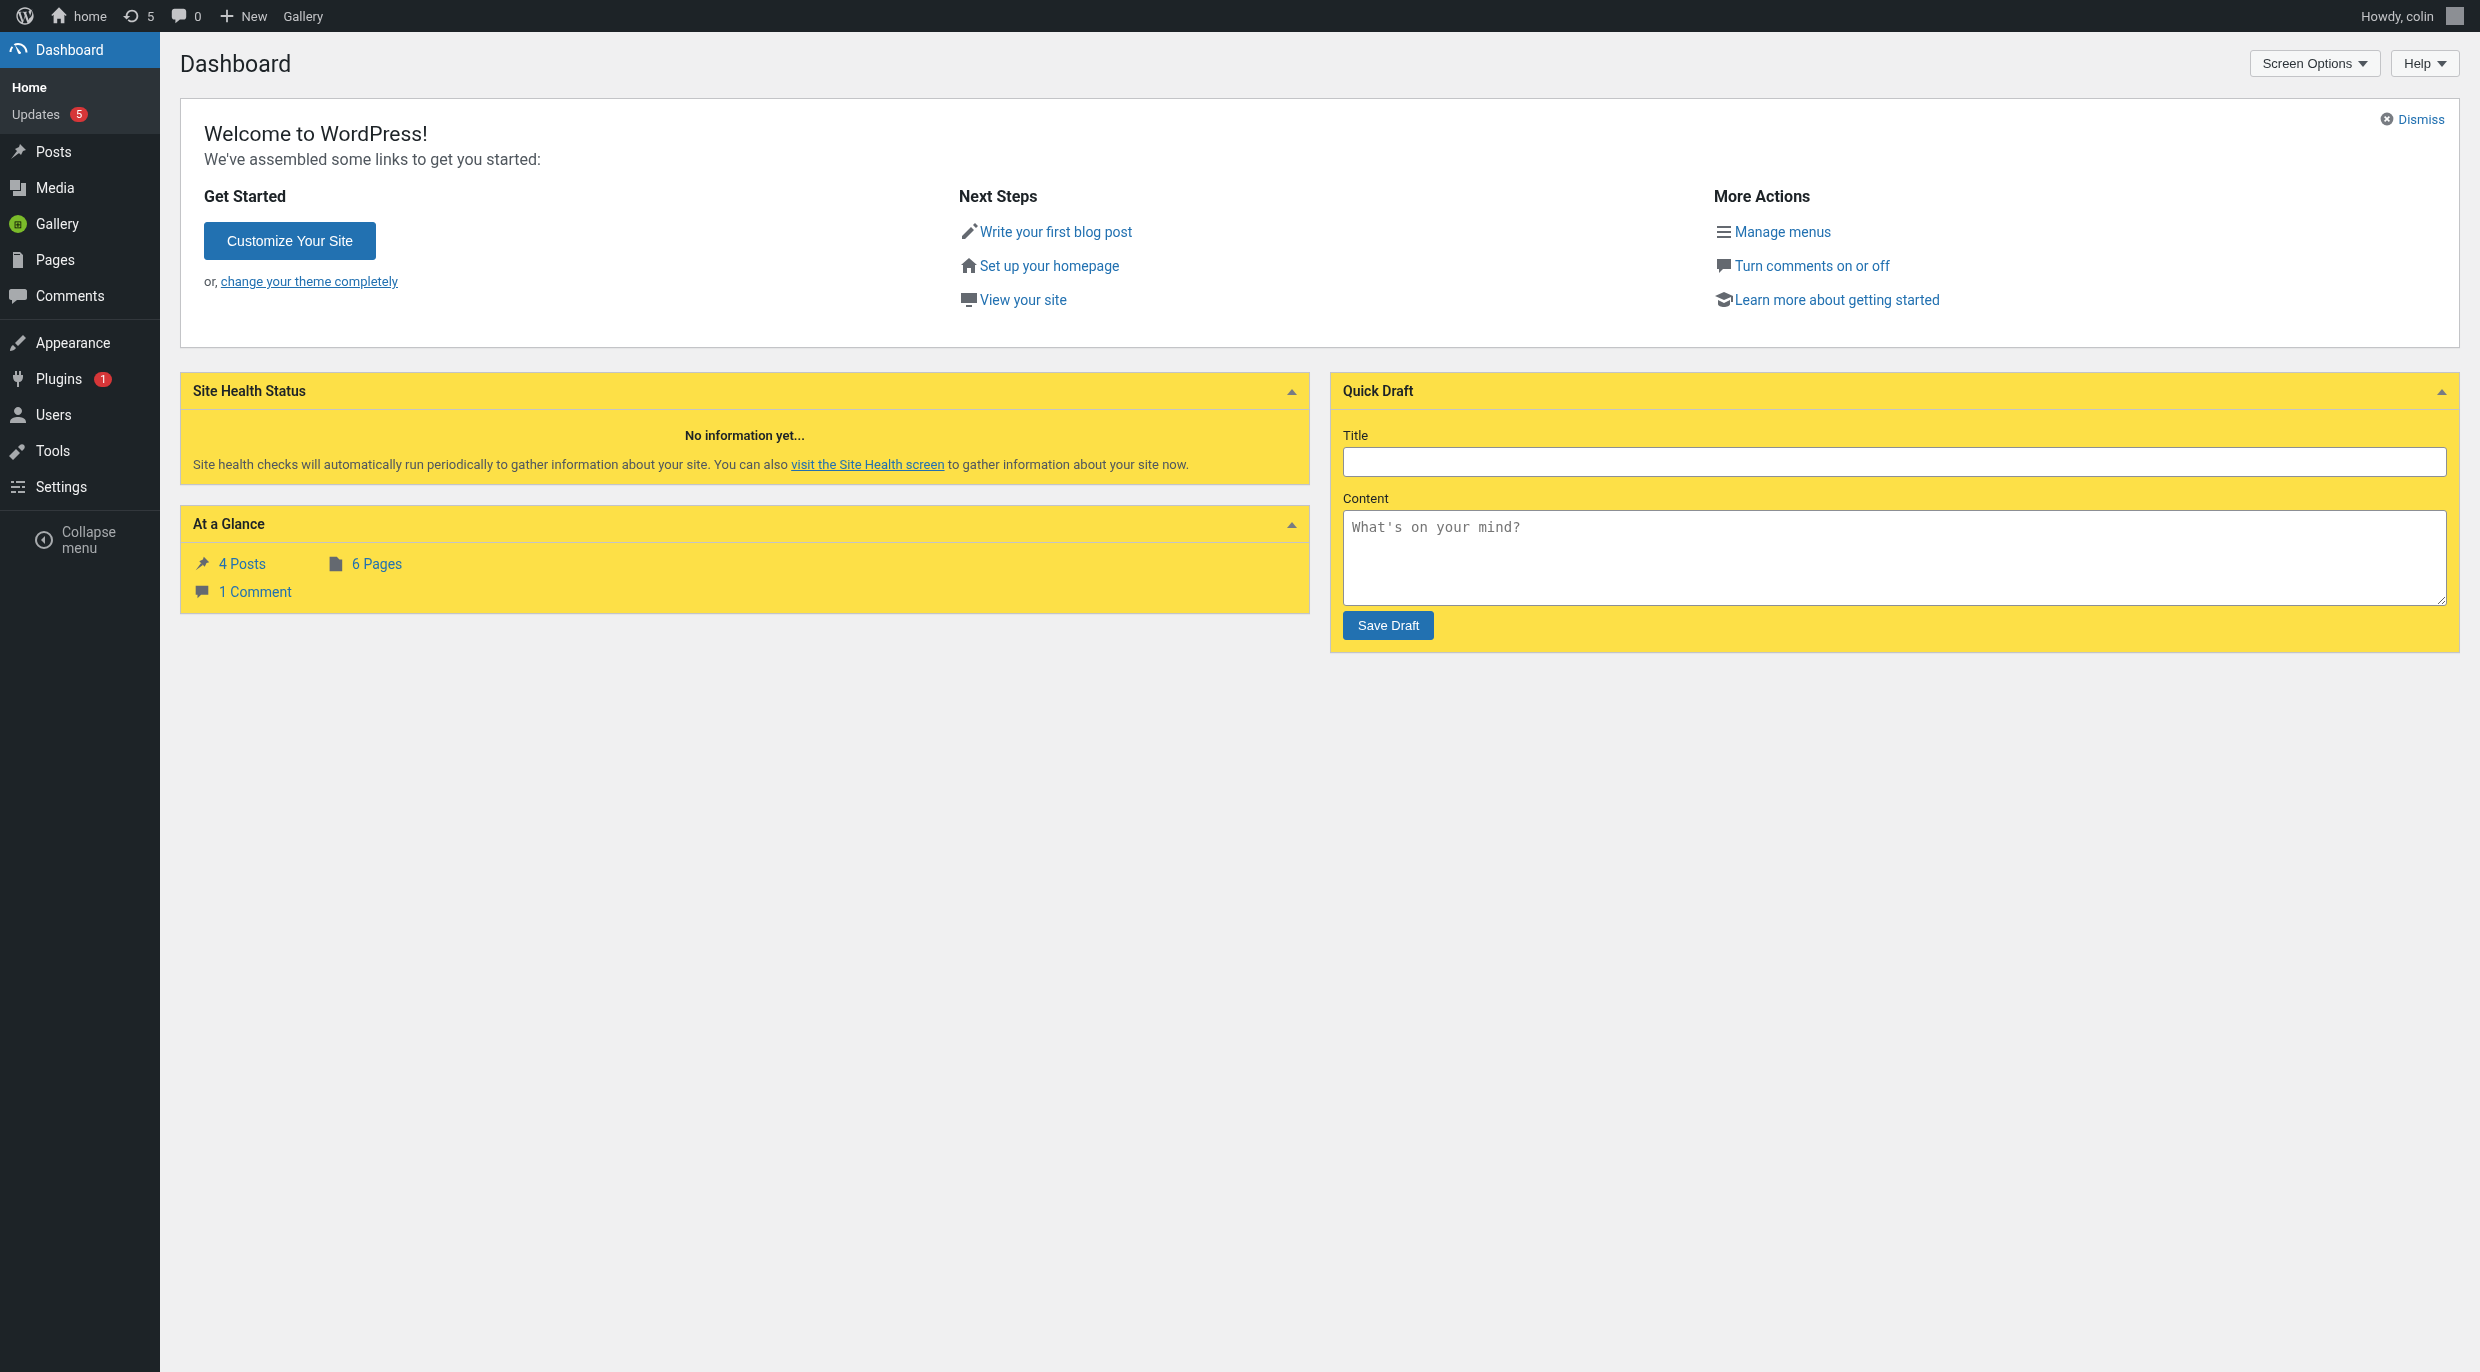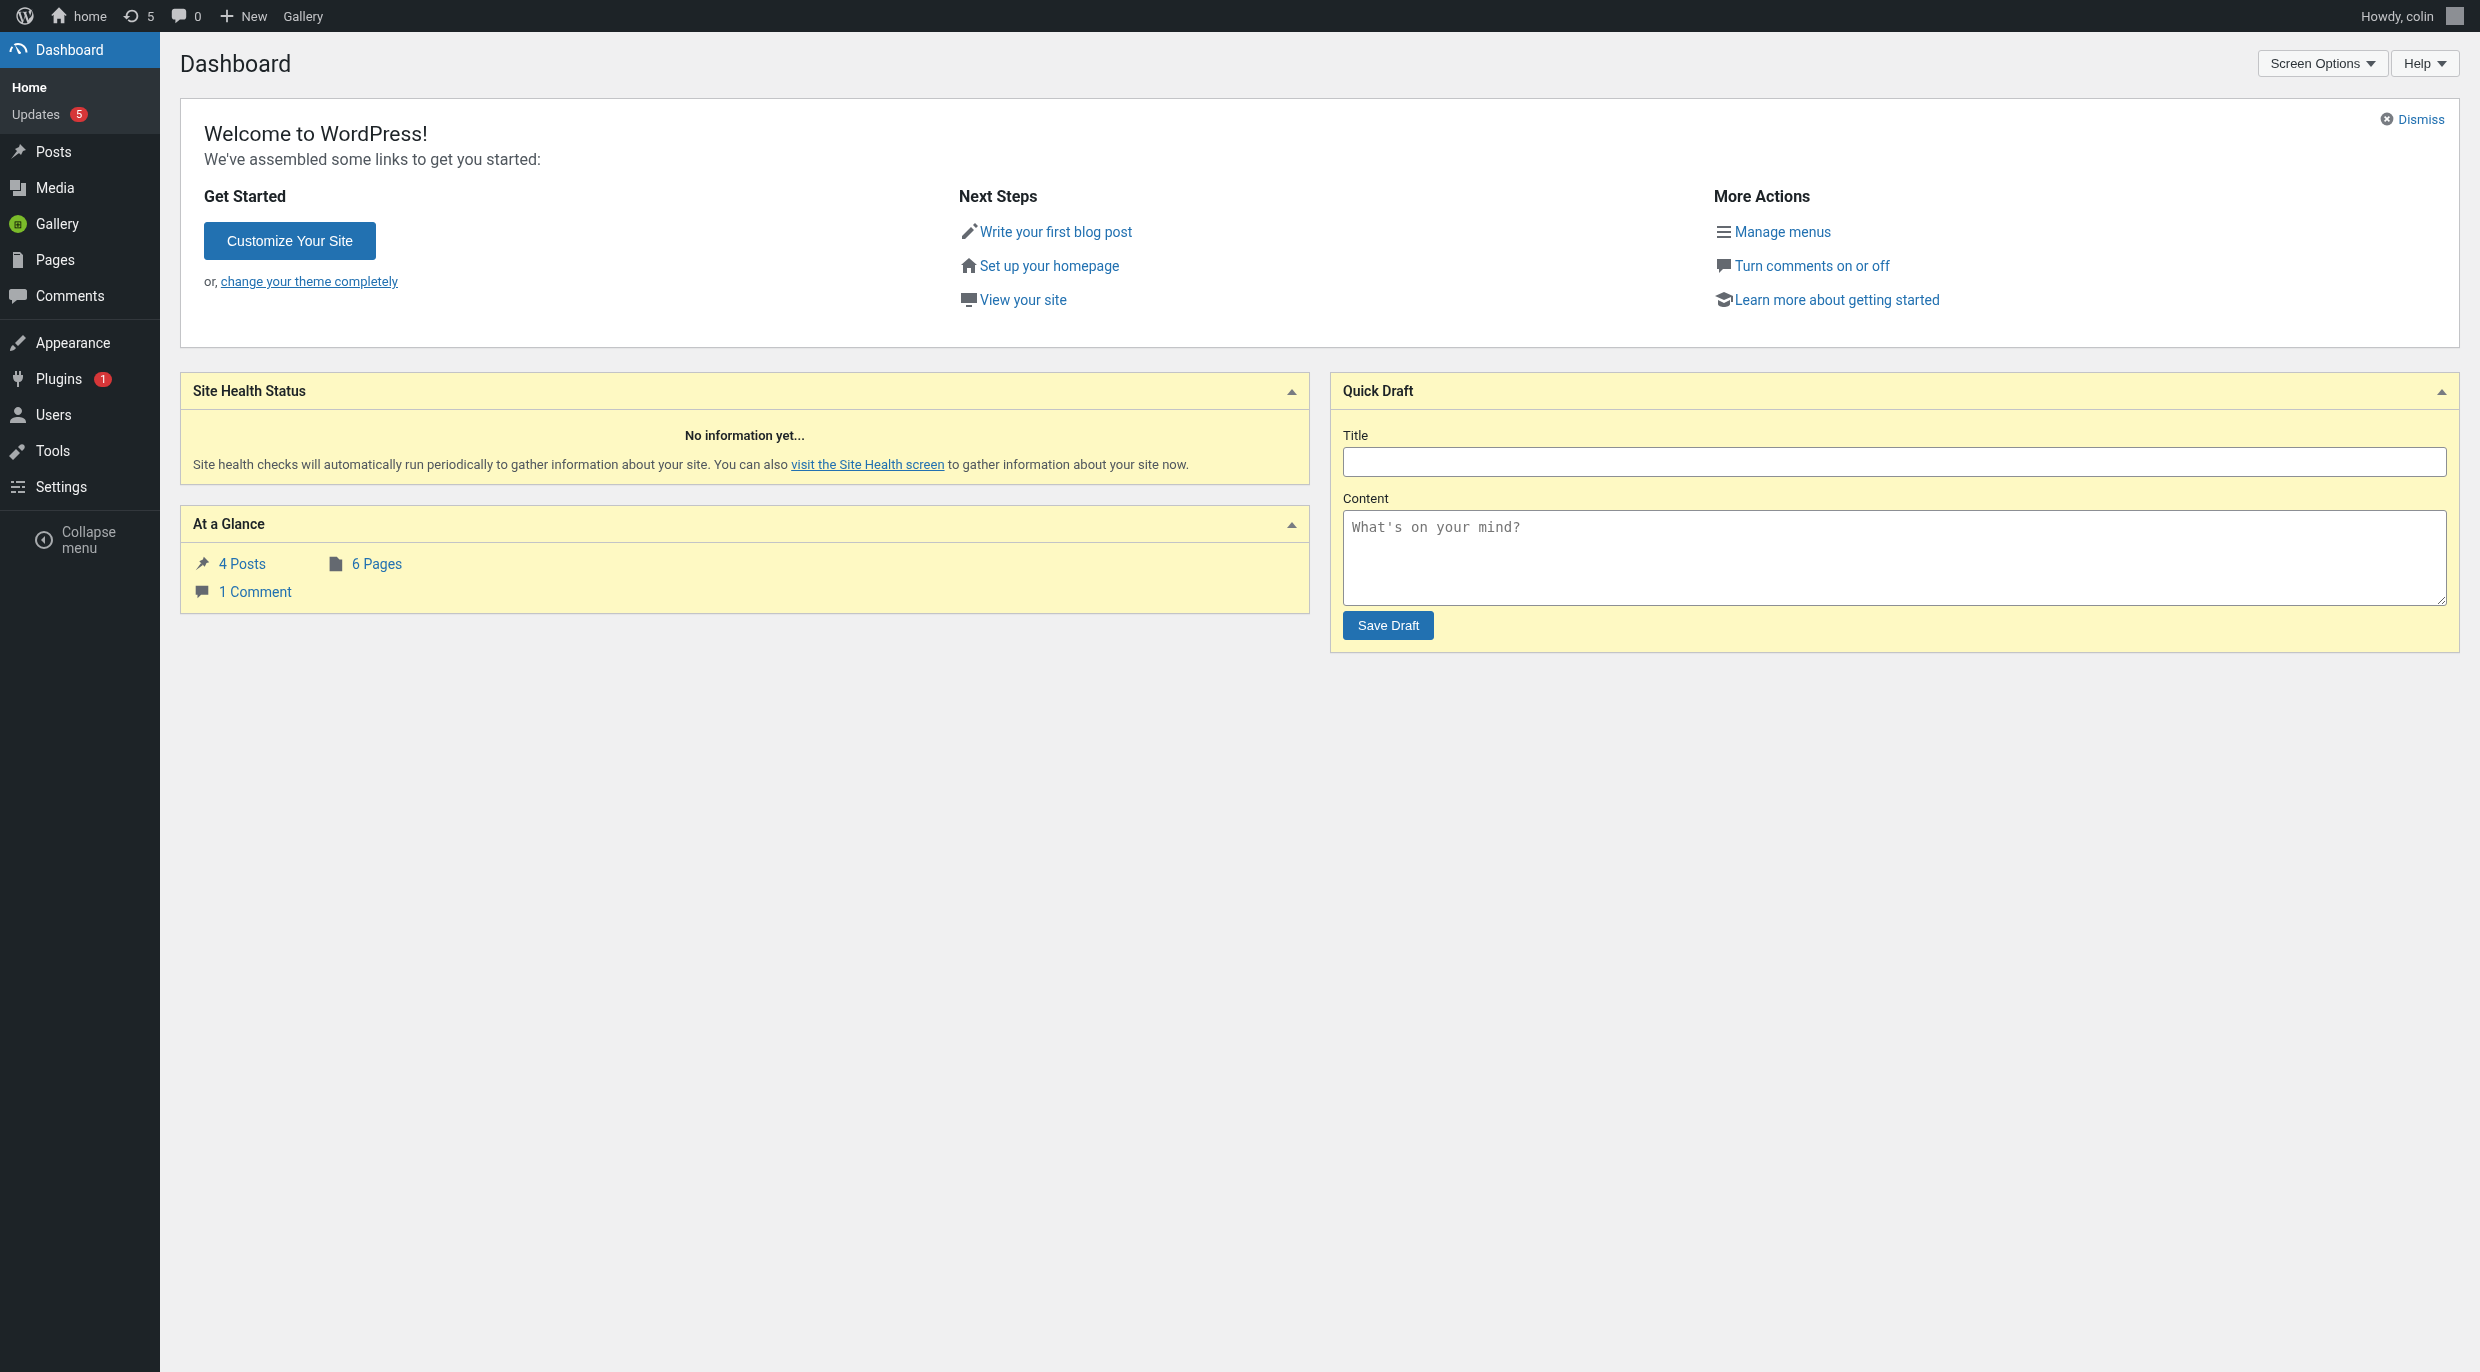--- a/index.html
+++ b/index.html
@@ -23,25 +23,25 @@
 .submenu .sub-item.current { color: #fff; font-weight: 600; }
 .menu-icon { width: 20px; height: 20px; display: inline-flex; align-items: center; justify-content: center; fill: currentColor; color: #a7aaad; }
 .menu-item.current .menu-icon { color: #fff; }
 .menu-sep { border-top: 1px solid #32373c; margin: 5px 0; }
 .badge { background: #d63638; color: #fff; border-radius: 10px; font-size: 11px; padding: 1px 6px; margin-left: 4px; }
 .gallery-icon-bg { background: #7bbb2a; border-radius: 50%; width: 18px; height: 18px; display:inline-flex; align-items:center; justify-content:center; color:#000; font-size:10px;}
 
 
 #wpbody { margin-left: 160px; padding-top: 32px; }
 .wrap { padding: 10px 20px 40px 20px; }
-.page-actions { float: right; display: flex; gap: 2px; margin-top: 8px; justify-content: center; }
+.page-actions { float: right; display: flex; gap: 10px; margin-top: 8px; justify-content: center; }
 .page-actions .btn { border: 1px solid #c3c4c7; background: #f6f7f7; color: #2c3338; padding: 5px 12px; font-size: 13px; border-radius: 3px; cursor: pointer; display: flex; align-items: center; gap: 6px;}
 h1.page-title { font-size: 23px; font-weight: 400; color: #1d2327; padding: 9px 0 20px 0; }
 
-.postbox { background: #fef9c3; border: 1px solid #c3c4c7; box-shadow: 0 1px 1px rgba(0,0,0,.04); margin-bottom: 20px; }
+.postbox { background: #fde047; border: 1px solid #c3c4c7; box-shadow: 0 1px 1px rgba(0,0,0,.04); margin-bottom: 20px; }
 .postbox-header { border-bottom: 1px solid #c3c4c7; padding: 10px 12px; display: flex; justify-content: space-between; align-items: center; }
 .postbox-header h2 { font-size: 14px; font-weight: 600; color:#1d2327; }
 .postbox .inside { padding: 12px; font-size: 13px; color: #50575e; }
 .toggle-indicator { color: #787c82; font-size: 12px; cursor: pointer;}
 
 
 .welcome-panel { background: #fff; border: 1px solid #c3c4c7; padding: 23px 10px 23px 23px; margin-bottom: 24px; position: relative; box-shadow: 0 1px 1px rgba(0,0,0,.04);}
 .welcome-panel h2 { font-size: 21px; font-weight: 400; color:#1d2327; }
 .welcome-panel .about { font-size: 16px; color: #50575e; margin: 4px 0 18px; }
 .welcome-cols { display: flex; gap: 20px; }

